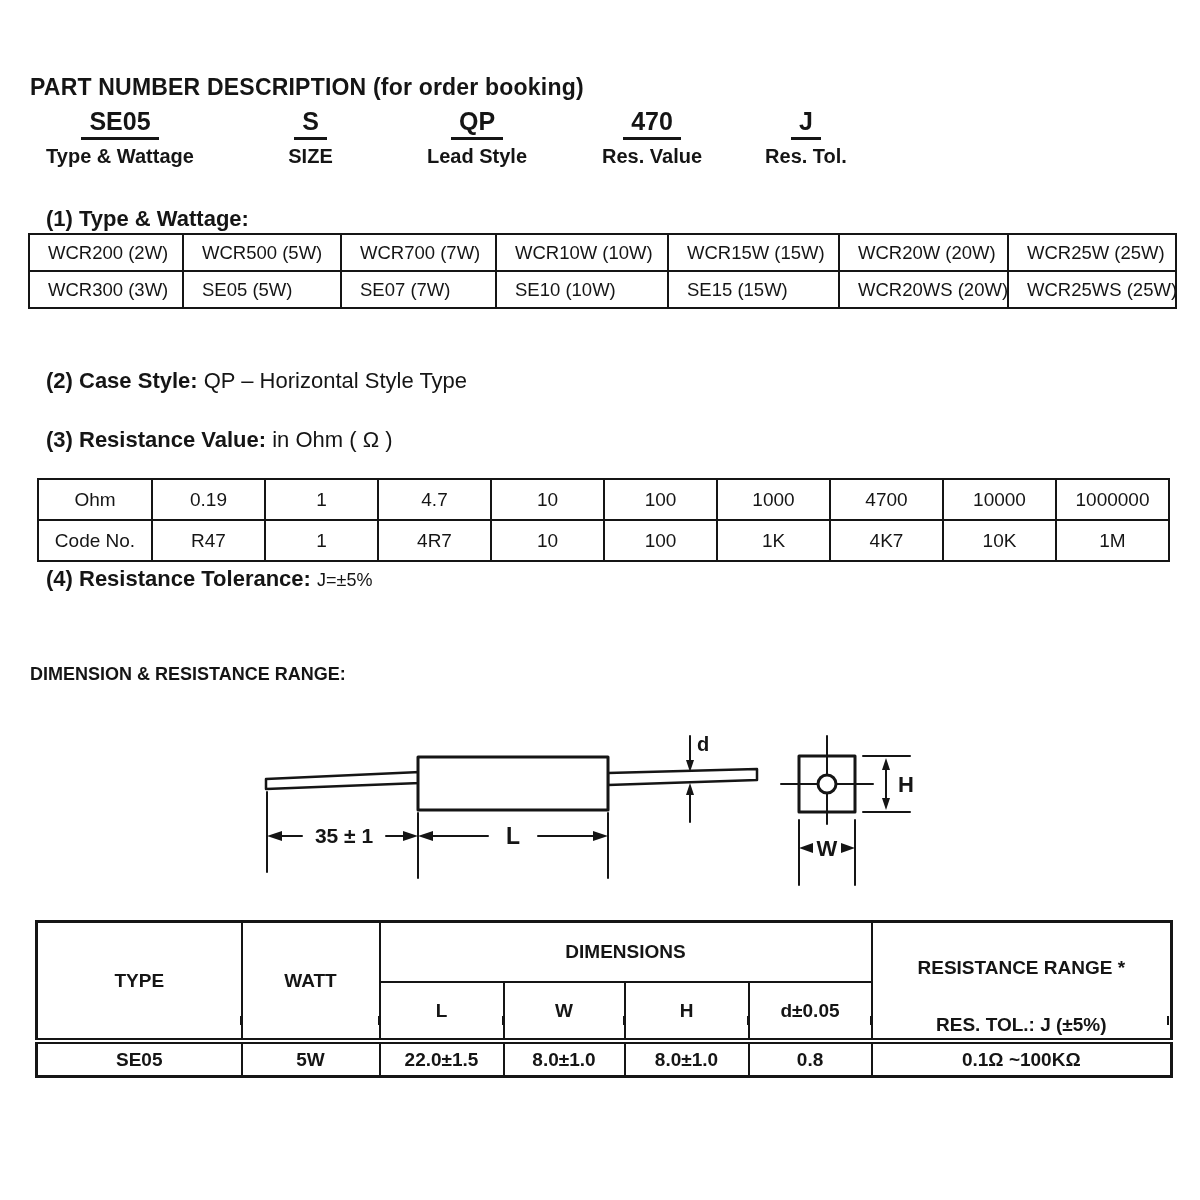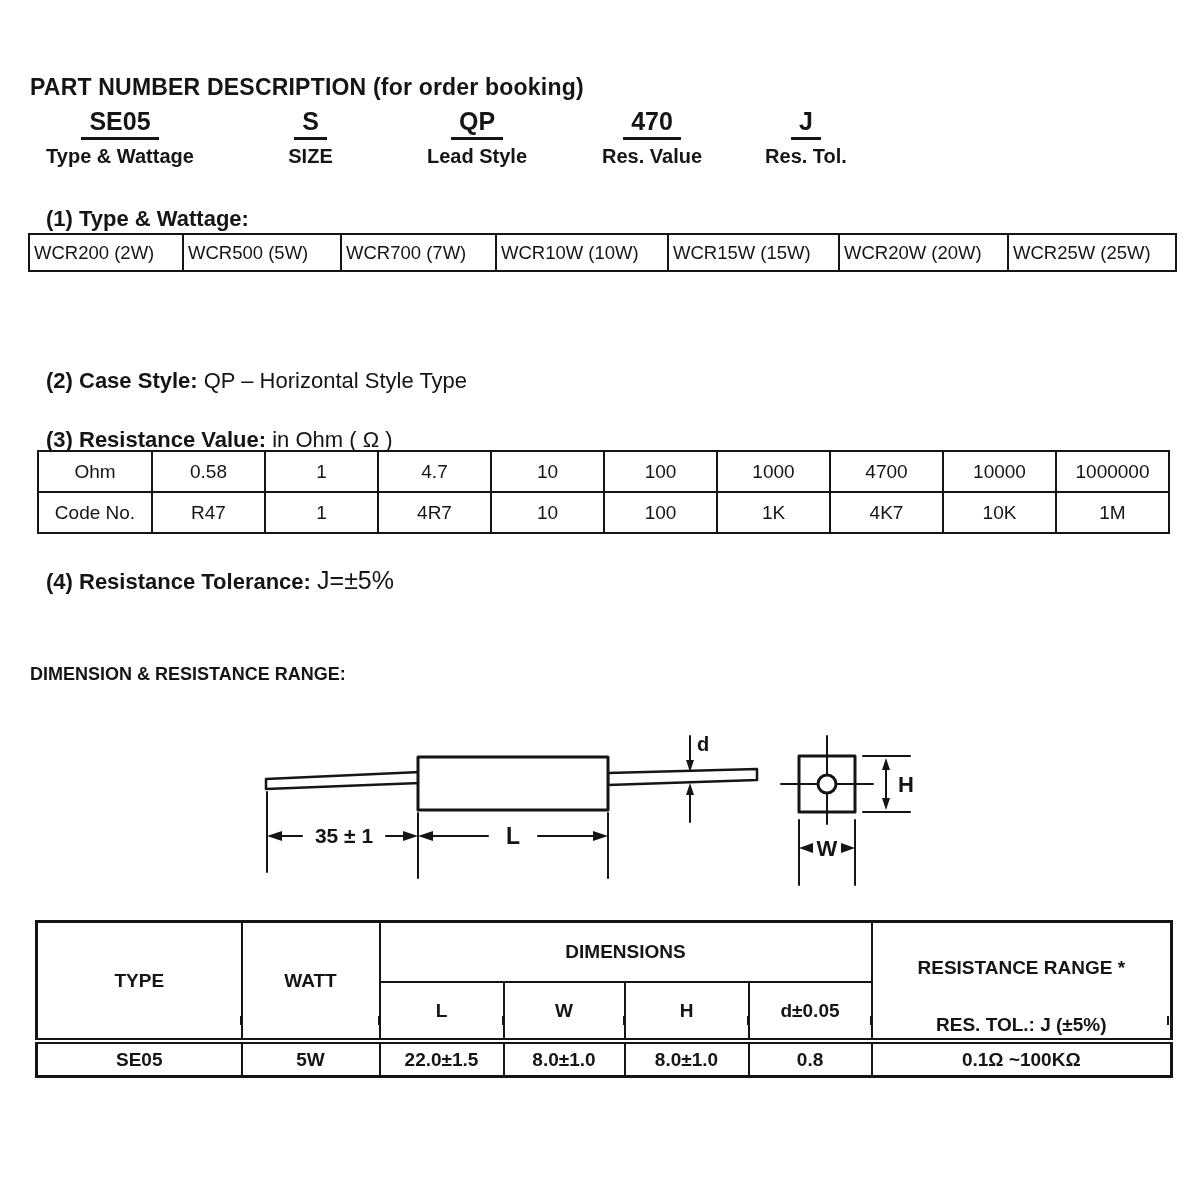--- a/index.html
+++ b/index.html
@@ -19,22 +19,22 @@
   }
   .pn-label { font-size:20px; font-weight:bold; margin-top:5px; white-space:nowrap; }
   
   .sec-h { position:absolute; left:46px; font-size:22px; font-weight:bold; white-space:nowrap; }
   .sec-h .plain { font-weight:normal; }
   .dim-h { position:absolute; left:30px; top:664px; font-size:18px; font-weight:bold; white-space:nowrap; }
   
   table { border-collapse:collapse; table-layout:fixed; }
   td { overflow:hidden; white-space:nowrap; }
   .tw { position:absolute; left:28px; top:233px; width:1147px; }
-  .tw td { border:2px solid #151515; height:33px; font-size:18.5px; padding:1px 4px; vertical-align:middle; }
-  .ohm { position:absolute; left:37px; top:450px; width:1131px;border-radius:11px; }
+  .tw td { border:2px solid #151515; height:33px; font-size:18.5px; padding:1px 18px; vertical-align:middle; }
+  .ohm { position:absolute; left:37px; top:478px; width:1131px;border-radius:11px; }
   .ohm td { border:2px solid #151515; height:37px; font-size:19px; text-align:center; }
   .spec { position:absolute; left:35px; top:920px; width:1135px; border:3px solid #151515; }
   .spec td { border:2px solid #151515; text-align:center; font-weight:bold; font-size:19px; vertical-align:middle; }
   .spec tr.hdr1 td { height:31px; }
   .spec tr.hdr2 td { height:29px; }
   .spec tr.data td { height:29px; }
   .spec td.dbl { border-bottom:6px double #151515; }
   .spec .res-cell div { line-height:1.3;margin-top:32px; }
   .stub { position:absolute; top:1016px; width:2px; height:9px; background:#151515; }
   
@@ -86,20 +86,29 @@
     <tbody>
         <tr>
       <td>WCR200 (2W)</td>
       <td>WCR500 (5W)</td>
       <td>WCR700 (7W)</td>
       <td>WCR10W (10W)</td>
       <td>WCR15W (15W)</td>
       <td>WCR20W (20W)</td>
       <td>WCR25W (25W)</td>
     </tr>
+    <tr>
+      <td>WCR300 (3W)</td>
+      <td>SE05 (5W)</td>
+      <td>SE07 (7W)</td>
+      <td>SE10 (10W)</td>
+      <td>SE15 (15W)</td>
+      <td>WCR20WS (20W)</td>
+      <td>WCR25WS (25W)</td>
+    </tr>
   </tbody>
     </table>
 
   <div class="sec-h" style="top:368px;">
     <span>(2) Case Style:</span>
     <span class="plain">QP – Horizontal Style Type</span>
   </div>
 
   <div class="sec-h" style="top:427px;">
     <span>(3) Resistance Value:</span>
@@ -115,21 +124,21 @@
         <col style="width:113px">
       <col style="width:113px">
         <col style="width:113px">
         <col style="width:113px">
         <col style="width:113px">
         <col style="width:113px">
     </colgroup>
     <tbody>
         <tr>
       <td>Ohm</td>
-      <td>0.58</td>
+      <td>0.19</td>
       <td>1</td>
       <td>4.7</td>
       <td>10</td>
       <td>100</td>
       <td>1000</td>
       <td>4700</td>
       <td>10000</td>
       <td>1000000</td>
     </tr>
     <tr>
@@ -142,21 +151,21 @@
       <td>1K</td>
       <td>4K7</td>
       <td>10K</td>
       <td>1M</td>
     </tr>
   </tbody>
     </table>
 
   <div class="sec-h" style="top:566px;">
     <span>(4) Resistance Tolerance:</span>
-    <span class="plain" style="font-size:25px;">J=±5%</span>
+    <span class="plain" style="font-size:18px;">J=±5%</span>
   </div>
 
   <div class="dim-h">DIMENSION &amp; RESISTANCE RANGE:</div>
 
   <svg class="diagram" width="740" height="180" viewBox="0 0 740 180">
     <g stroke="#151515" fill="none" stroke-linejoin="round" stroke-linecap="round">
 
       <polygon points="26,59 180,52 180,63 26,69" stroke-width="2.5" fill="#ffffff"></polygon>
       <polygon points="368,53 517,49 517,60 368,65" stroke-width="2.5" fill="#ffffff"></polygon>
       <rect x="178" y="37" width="190" height="53" stroke-width="3" fill="#ffffff"></rect>

